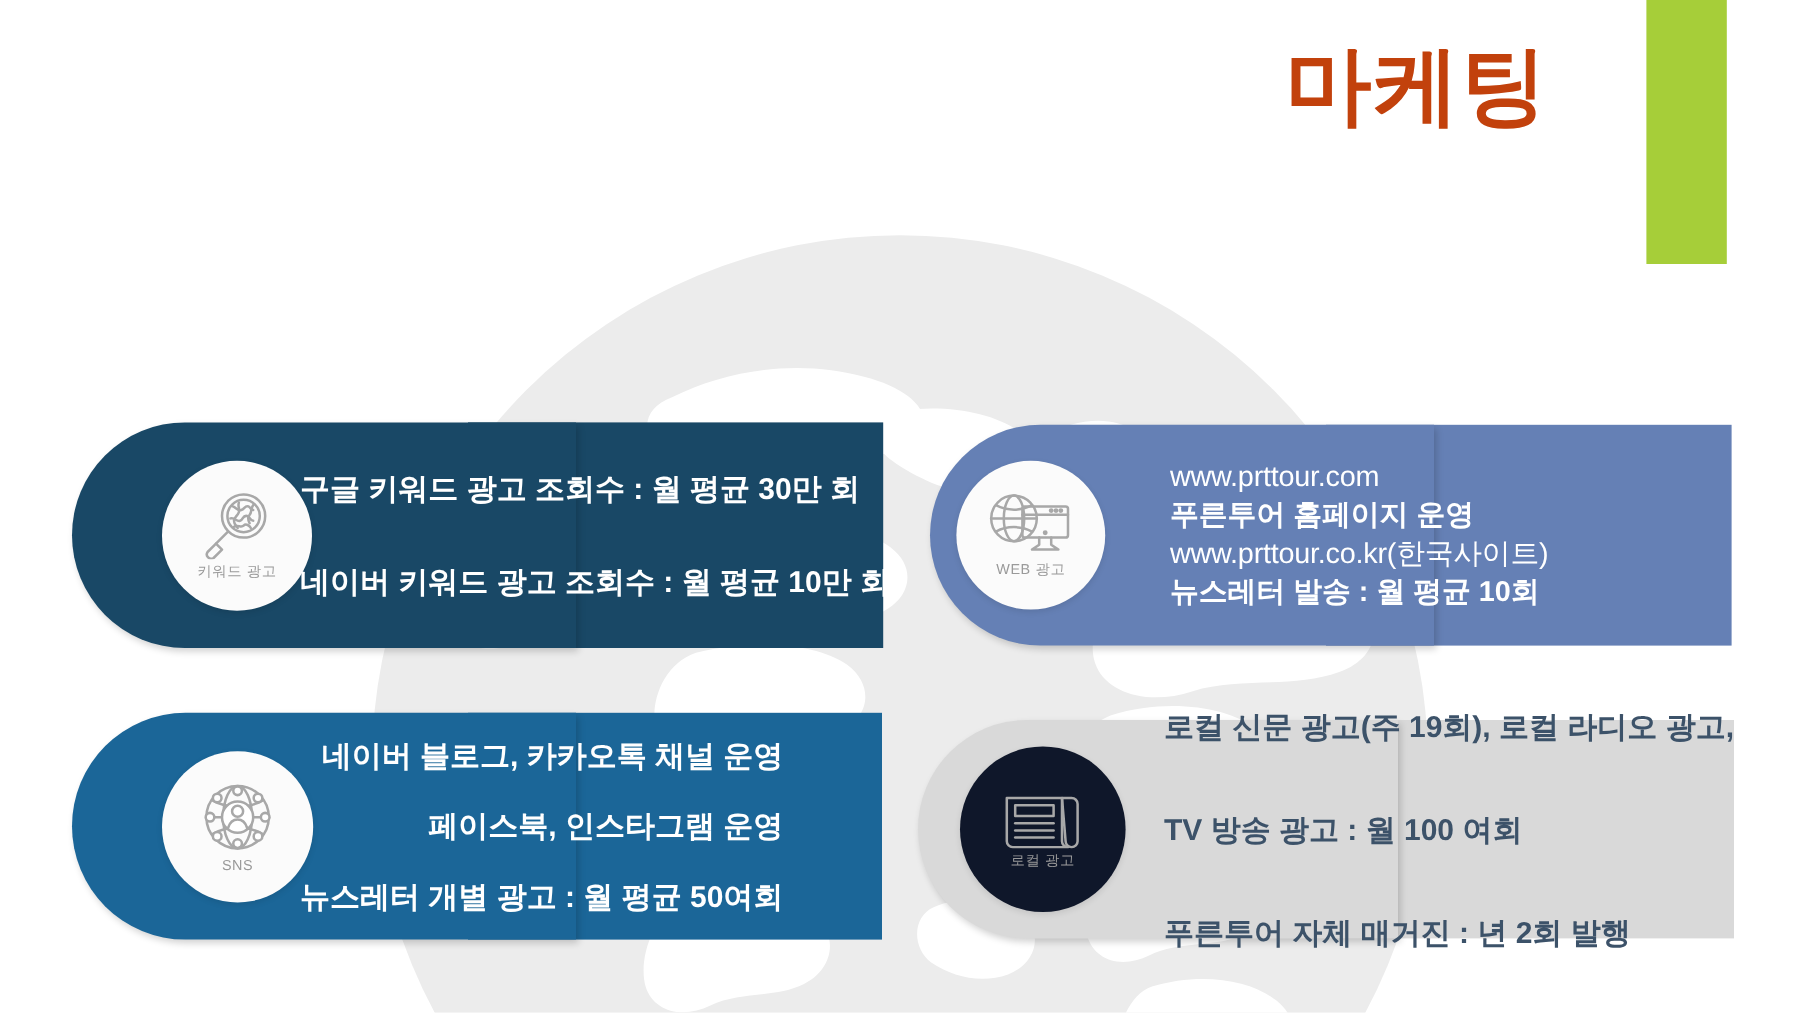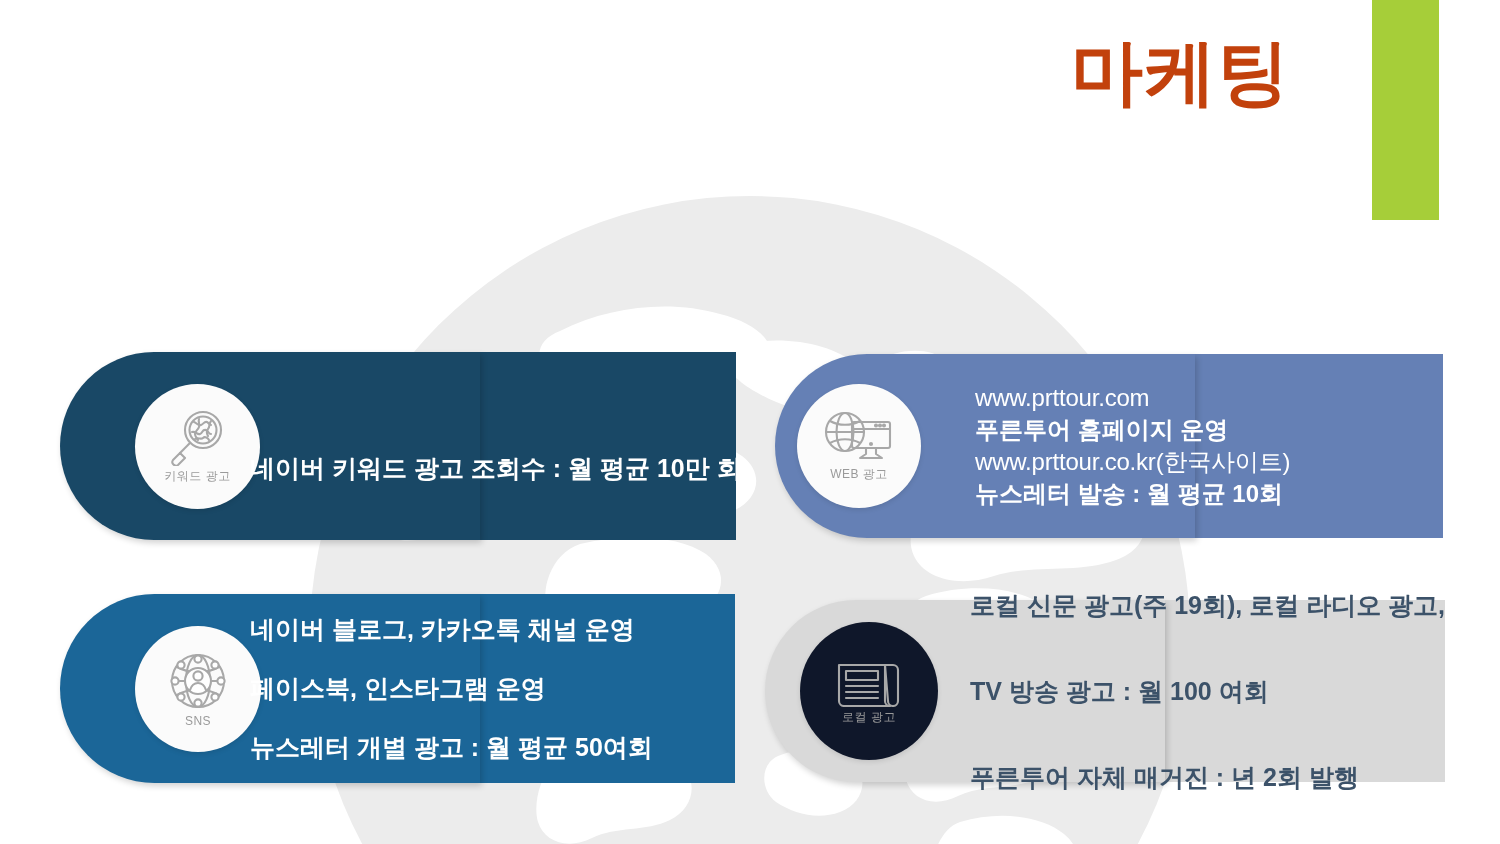--- a/index.html
+++ b/index.html
@@ -136,21 +136,21 @@
   #card-web .badge       { left: 22px; top: 30px; width: 124px; height: 124px; }
   #card-web .card-text   { left: 200px; top: 0; bottom: 0; }
   #card-web .line        { color: #ffffff; font-size: 24px; line-height: 1.33; }
   #card-web .line.plain  { font-weight: normal; letter-spacing: -0.2px; }
 
   
   #card-sns { left: 60px; top: 594px; width: 675px; height: 189px; }
   #card-sns .card-body   { left: 0;  width: 420px; background: #1b6698; }
   #card-sns .card-square { left: 330px; right: 0; background: #1b6698; }
   #card-sns .badge       { left: 75px; top: 32px; width: 126px; height: 126px; }
-  #card-sns .card-text   { left: 190px; top: 0; bottom: 0; }
+  #card-sns .card-text   { left: 190px; top: 0; bottom: 0; text-align: right; }
   #card-sns .line        { color: #ffffff; margin: 13px 0; }
 
   
   #card-local { left: 765px; top: 600px; width: 680px; height: 182px; }
   #card-local .card-body   { left: 0;  width: 400px; background: #d9d9d9; }
   #card-local .card-square { left: 320px; right: 0; background: #d9d9d9; }
   #card-local .badge       { left: 35px; top: 22px; width: 138px; height: 138px; background:#0f172a; }
   #card-local .card-text   { left: 205px; top: 0; bottom: 0; gap: 31px; }
   #card-local .line        { color: #3c5269; margin: 11px 0; }
 
@@ -231,20 +231,21 @@
           <path d="M27,14 c3,1 4,4 7,3 c3,-1 3,-4 6,-3 c2,1 2,3 4,3"></path>
           <path d="M25,24 c4,-1 5,3 8,2 c3,-1 2,-5 6,-4 c3,1 2,4 5,4"></path>
           <path d="M28,31 c3,-2 6,1 8,-1 c2,-2 5,0 6,2"></path>
           <path d="M32,11 c-1,3 1,5 0,8 c-1,3 -4,4 -4,7 c0,3 2,4 3,6"></path>
           <path d="M44,13 c-2,2 -1,6 -3,8 c-2,2 -1,5 0,7"></path>
         </g>
       </svg>
       <span class="badge-label">키워드 광고</span>
     </div>
     <div class="card-text">
+      <div class="line">구글 키워드 광고 조회수 : 월 평균 30만 회</div>
       <div class="line gap">네이버 키워드 광고 조회수 : 월 평균 10만 회</div>
     </div>
   </div>
 
   <div class="card" id="card-web">
     <div class="card-square"></div>
     <div class="card-body"></div>
     <div class="badge">
       <svg class="badge-icon" width="70" height="54" viewBox="0 0 70 54">
         <g class="icon-stroke">

